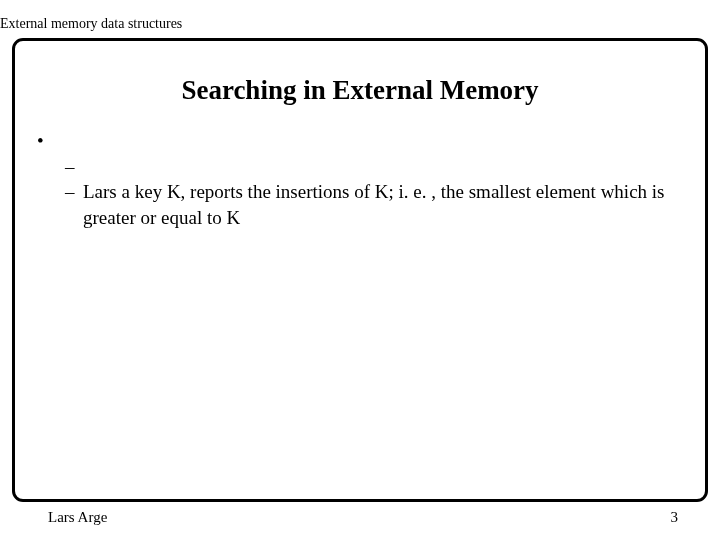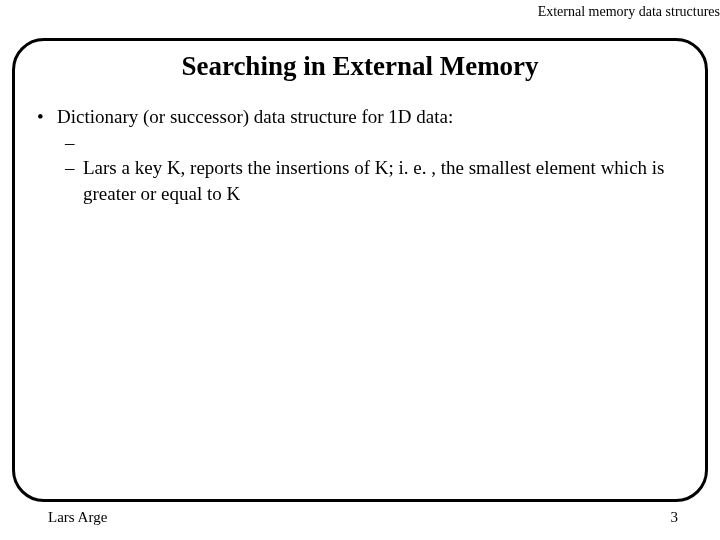--- a/index.html
+++ b/index.html
@@ -5,34 +5,34 @@
   * { margin: 0; padding: 0; box-sizing: border-box; }
   body {
     width: 720px;
     height: 540px;
     background: #fff;
     font-family: "Times New Roman", Times, serif;
     position: relative;
     overflow: hidden;
   }
   .header {
-    text-align: right;
+    text-align: left;
     font-size: 14px;
-    padding-top: 4px;
+    padding-top: 16px;
     color: #000;
   }
   .frame {
     position: absolute;
     top: 38px;
     left: 12px;
     right: 12px;
     bottom: 38px;
     border: 3px solid #000;
-    border-radius: 32px;
-    padding: 10px 22px 20px 22px;
+    border-radius: 11px;
+    padding: 34px 22px 20px 22px;
     background: #fff;
   }
   .title {
     text-align: center;
     font-size: 27px;
     font-weight: bold;
     margin-bottom: 22px;
     color: #000;
   }
   .content {
@@ -75,21 +75,20 @@
 <body>
 
 <div class="header">External memory data structures</div>
 
 <div class="frame">
   <div class="title">Searching in External Memory</div>
 
   <div class="content">
     <div class="bullet-row">
       <div class="bullet-mark">•</div>
-      <div>Dictionary (or successor) data structure for  1D data:</div>
     </div>
     <div class="sub">
       <div class="sub-mark">–</div>
     </div>
     <div class="sub">
       <div class="sub-mark">–</div>
       <div>
         <span>Lars a </span><span class="italic">key</span><span> K, reports the insertions of K;  i. e. , the smallest element which is greater or equal to K</span>
       </div>
     </div>

